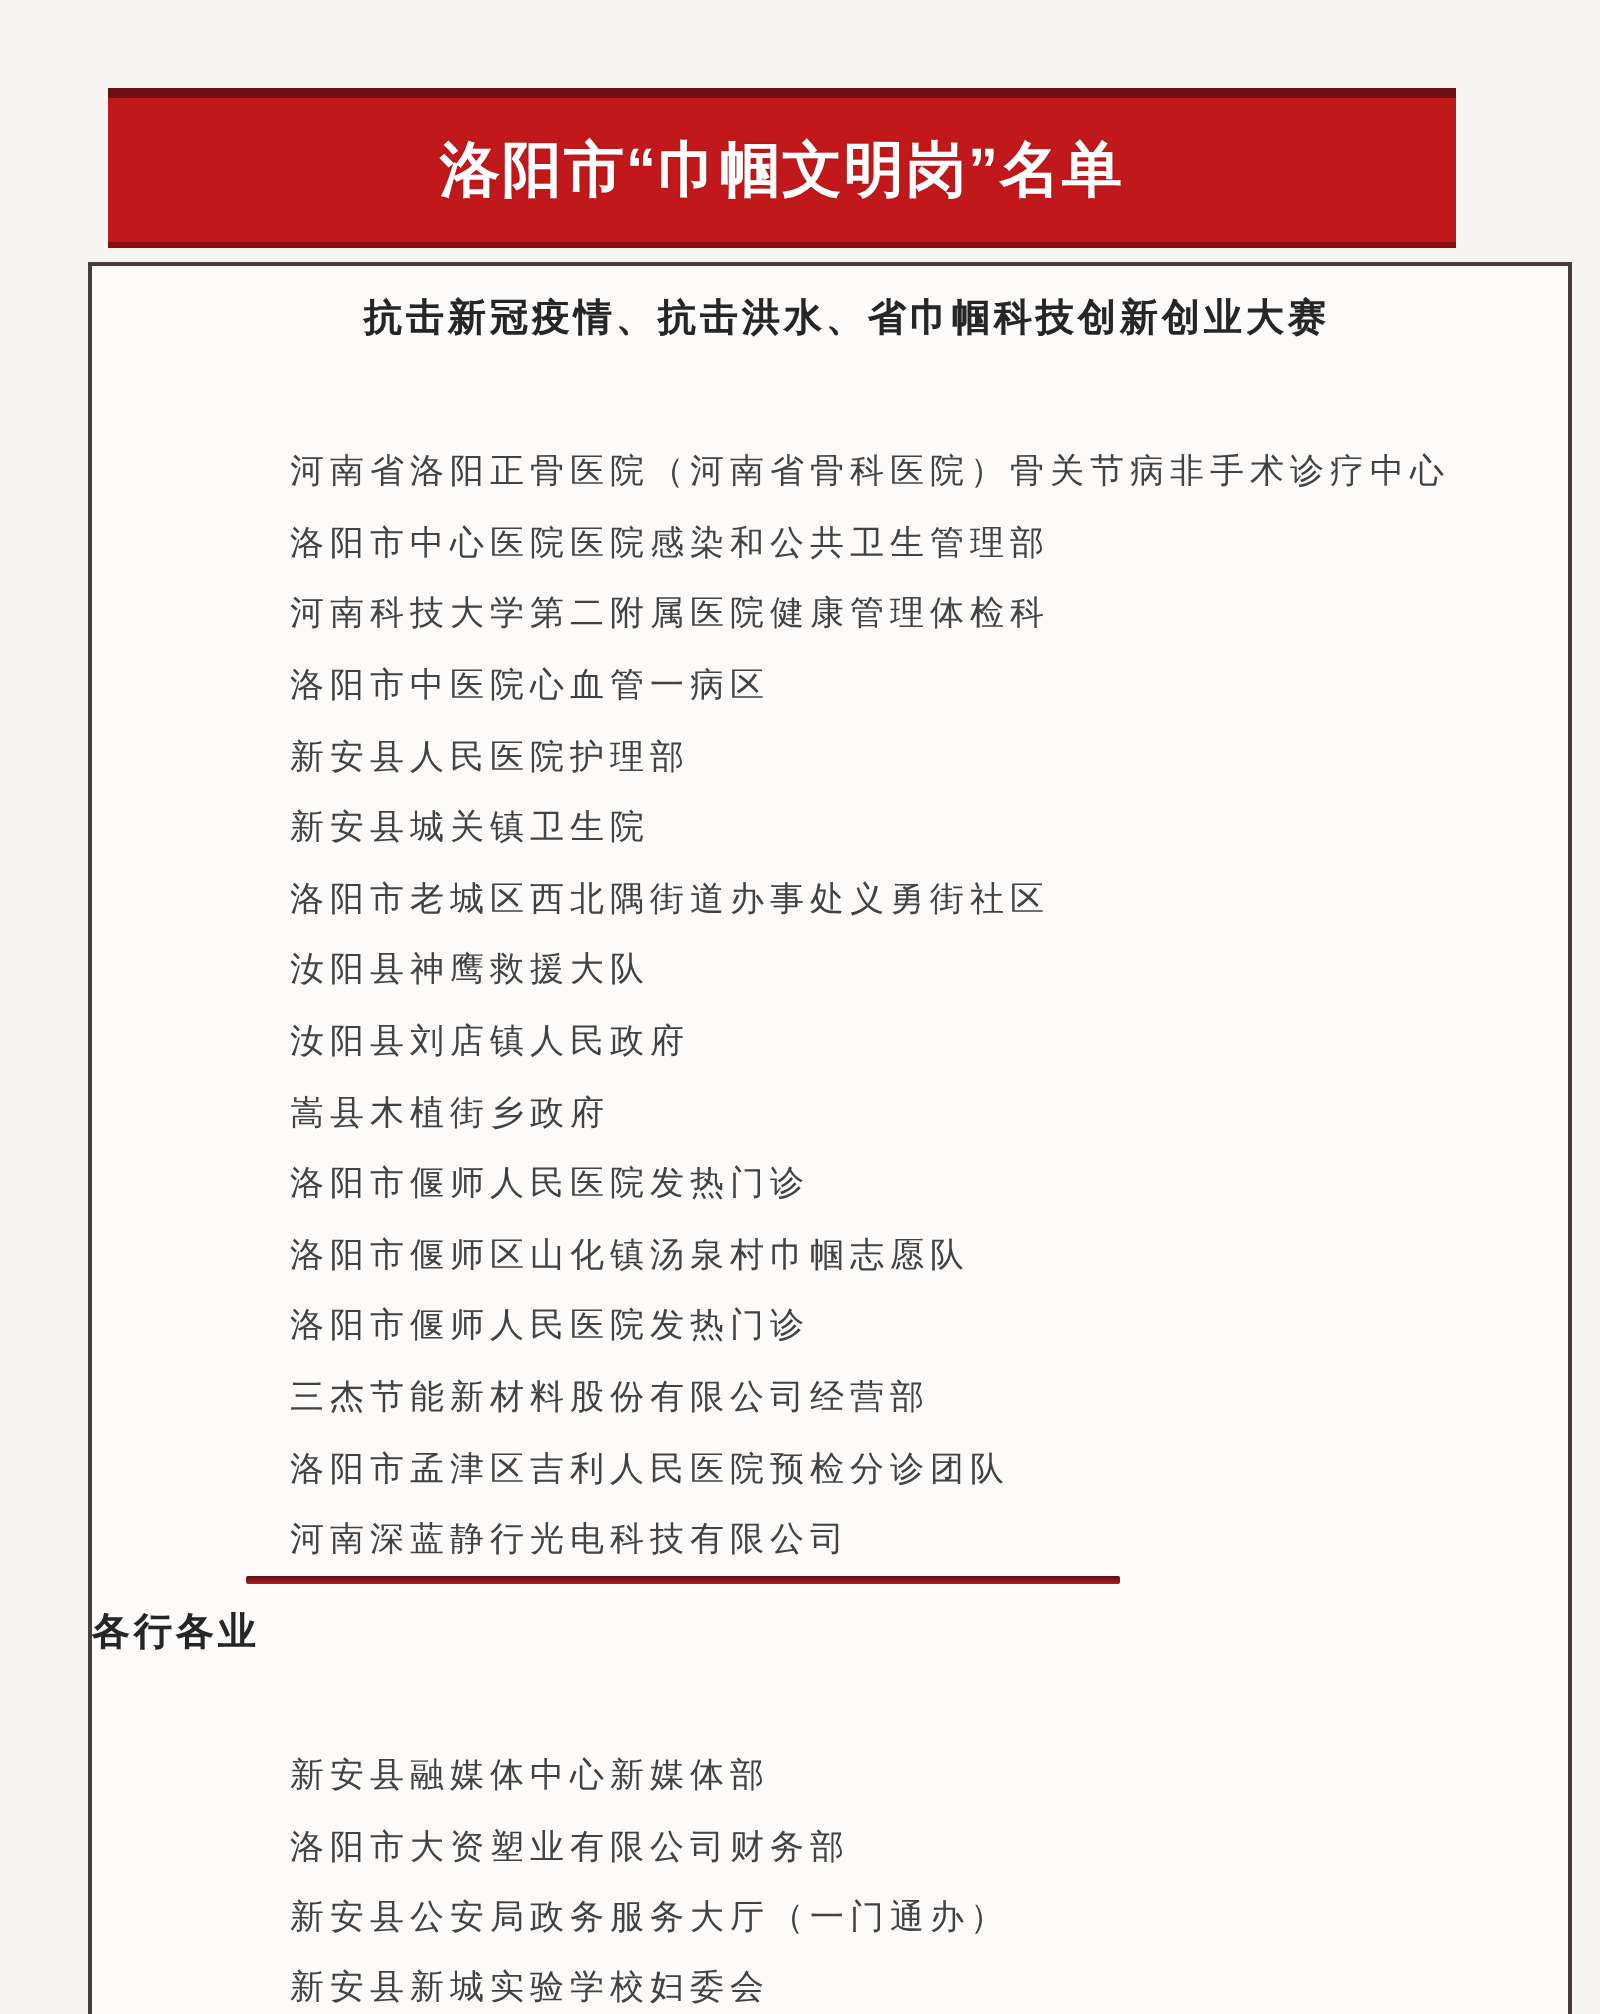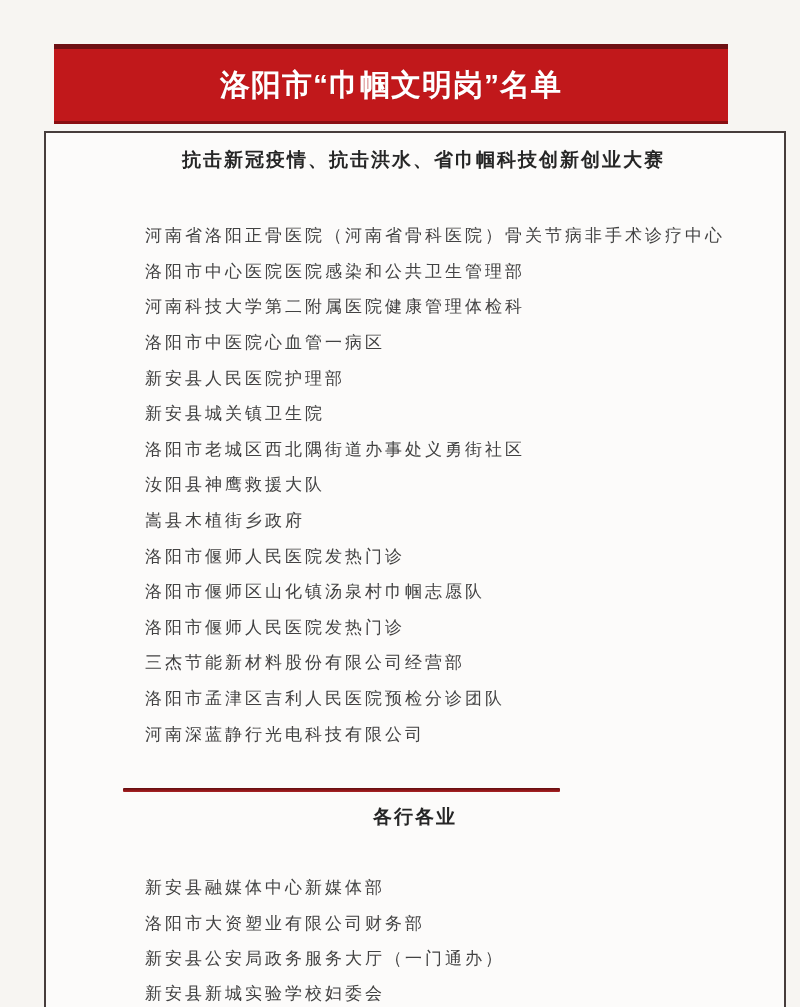--- a/index.html
+++ b/index.html
@@ -67,21 +67,21 @@
     display:flex;align-items:center;
     white-space:nowrap;
   }
   .divider{
     position:absolute;top:655px;left:77px;width:437px;height:4px;
     background:linear-gradient(180deg,#5f0e10 0%,var(--divider-red) 55%,#a82426 100%);
     border-radius:1px;
   }
   .section-heading{
     position:absolute;top:670px;left:0;right:0;
-    text-align:center;
+    text-align:left;
     font-size:19px;font-weight:bold;letter-spacing:2px;
     line-height:27px;
     color:var(--heading-text);
     white-space:nowrap;
   }
 </style>
 </head>
 <body>
 
 <div class="page">
@@ -96,20 +96,21 @@
 
     <div class="org-list list-1">
         <div class="list-item">河南省洛阳正骨医院（河南省骨科医院）骨关节病非手术诊疗中心</div>
         <div class="list-item">洛阳市中心医院医院感染和公共卫生管理部</div>
         <div class="list-item">河南科技大学第二附属医院健康管理体检科</div>
         <div class="list-item">洛阳市中医院心血管一病区</div>
         <div class="list-item">新安县人民医院护理部</div>
         <div class="list-item">新安县城关镇卫生院</div>
         <div class="list-item">洛阳市老城区西北隅街道办事处义勇街社区</div>
         <div class="list-item">汝阳县神鹰救援大队</div>
+        <div class="list-item">汝阳县刘店镇人民政府</div>
         <div class="list-item">嵩县木植街乡政府</div>
         <div class="list-item">洛阳市偃师人民医院发热门诊</div>
         <div class="list-item">洛阳市偃师区山化镇汤泉村巾帼志愿队</div>
         <div class="list-item">洛阳市偃师人民医院发热门诊</div>
         <div class="list-item">三杰节能新材料股份有限公司经营部</div>
         <div class="list-item">洛阳市孟津区吉利人民医院预检分诊团队</div>
         <div class="list-item">河南深蓝静行光电科技有限公司</div>
       </div>
 
     <div class="divider"></div>

